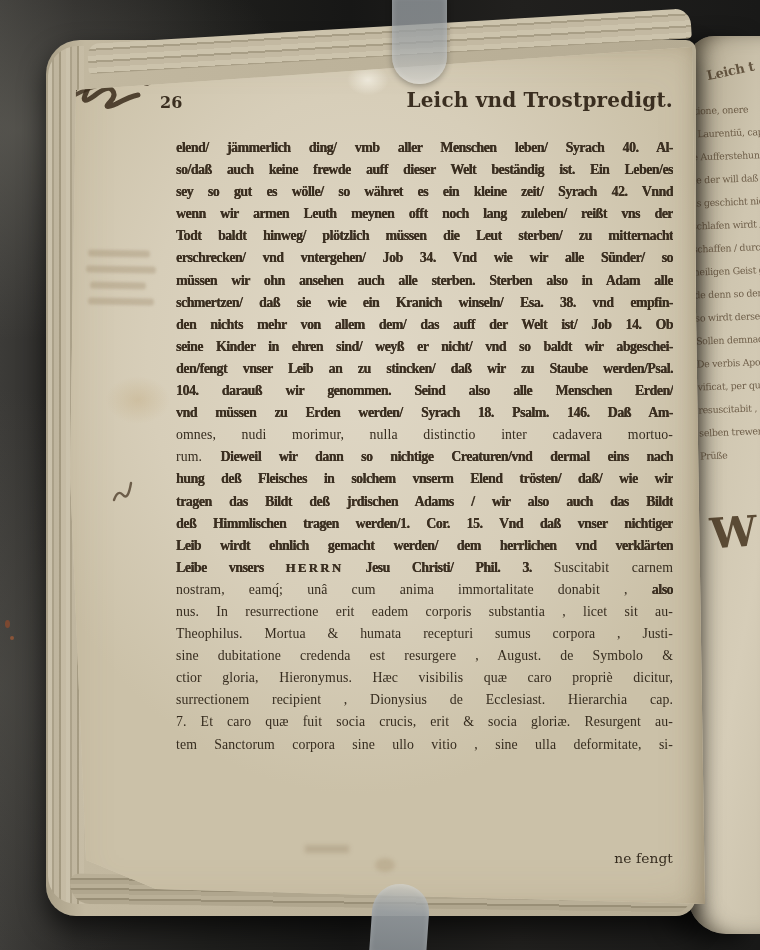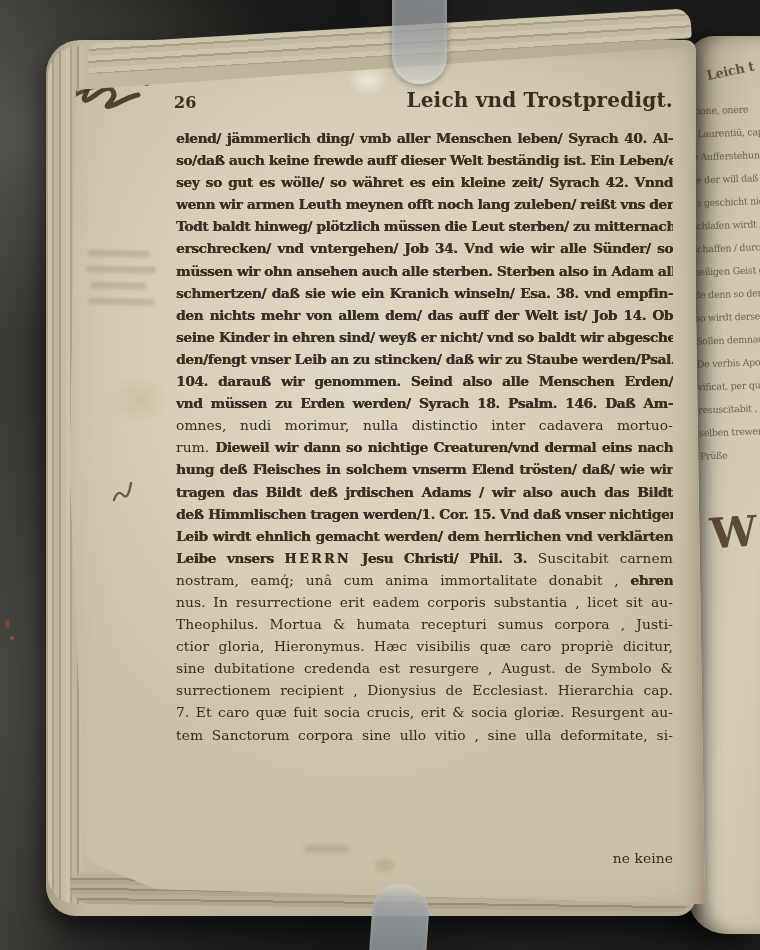--- a/index.html
+++ b/index.html
@@ -49,26 +49,26 @@
       #d2c9b3;
     clip-path:polygon(12px 46px,330px 24px,628px 3px,641px 860px,92px 845px,22px 816px,6px 430px);
     box-shadow:inset -16px 0 22px -8px rgba(95,80,55,.45), inset 0 0 50px rgba(130,110,75,.22);}
 
   
   #scribble-svg{left:2px;top:20px;}
   #scribble-text{left:76px;top:22px;font-size:19px;font-weight:700;color:#3a2c1b;
     transform:rotate(-7deg);opacity:.9;letter-spacing:1px;}
 
   
-  #page-number{left:110px;top:49px;font-size:16px;font-weight:700;color:#3a2e20;}
+  #page-number{left:96px;top:49px;font-size:16px;font-weight:700;color:#3a2e20;}
   #header-title{left:112px;top:44px;width:497px;text-align:right;
     font-size:20px;font-weight:700;color:#3a2e20;letter-spacing:.2px;}
 
   
-  #body-text{left:112px;top:83px;width:497px;color:#3b2f21;}
+  #body-text{left:112px;top:93px;width:497px;color:#3b2f21;font-family:Liberation Serif, serif;}
   .tline{height:22.1px;line-height:22.1px;font-size:13.8px;letter-spacing:-.45px;
     text-align:justify;text-align-last:justify;overflow:hidden;white-space:nowrap;}
   .seg-de{font-weight:700;text-shadow:.3px 0 0 currentColor;}
   .seg-la{font-weight:400;letter-spacing:.1px;color:#362c1f;}
   .seg-sc{font-weight:700;letter-spacing:2.4px;font-size:.92em;text-shadow:.3px 0 0 currentColor;}
   #catchword{left:112px;top:806px;width:497px;text-align:right;font-size:13.8px;
     font-weight:400;color:#362c1f;letter-spacing:.1px;}
 
   
   .ghost{background:rgba(150,128,95,.32);filter:blur(1.5px);border-radius:3px;transform:rotate(1deg);}
@@ -157,30 +157,30 @@
         <div class="tline"><span class="seg-de">den/fengt vnser Leib an zu stincken/ daß wir zu Staube werden/Psal.</span></div>
         <div class="tline"><span class="seg-de">104. darauß wir genommen.  Seind also alle Menschen Erden/</span></div>
         <div class="tline"><span class="seg-de">vnd müssen zu Erden werden/ Syrach 18. Psalm. 146. Daß Am-</span></div>
         <div class="tline"><span class="seg-la">omnes, nudi morimur, nulla distinctio inter cadavera mortuo-</span></div>
         <div class="tline"><span class="seg-la">rum. </span><span class="seg-de">Dieweil wir dann so nichtige Creaturen/vnd dermal eins nach</span></div>
         <div class="tline"><span class="seg-de">hung deß Fleisches in solchem vnserm Elend trösten/ daß/ wie wir</span></div>
         <div class="tline"><span class="seg-de">tragen das Bildt deß jrdischen Adams / wir also auch das Bildt</span></div>
         <div class="tline"><span class="seg-de">deß Himmlischen tragen werden/1. Cor. 15. Vnd daß vnser nichtiger</span></div>
         <div class="tline"><span class="seg-de">Leib wirdt ehnlich gemacht werden/ dem herrlichen vnd verklärten</span></div>
         <div class="tline"><span class="seg-de">Leibe vnsers </span><span class="seg-sc">HERRN</span><span class="seg-de"> Jesu Christi/ Phil. 3.  </span><span class="seg-la">Suscitabit carnem</span></div>
-        <div class="tline"><span class="seg-la">nostram, eamq́; unâ cum anima immortalitate donabit , </span><span class="seg-de">ehren</span></div>
+        <div class="tline"><span class="seg-la">nostram, eamq́; unâ cum anima immortalitate donabit , </span><span class="seg-de">also</span></div>
         <div class="tline"><span class="seg-la">nus.  In resurrectione erit eadem corporis substantia , licet sit au-</span></div>
         <div class="tline"><span class="seg-la">Theophilus. Mortua &amp; humata recepturi sumus corpora , Justi-</span></div>
+        <div class="tline"><span class="seg-la">sine dubitatione credenda est resurgere , August. de Symbolo &amp;</span></div>
         <div class="tline"><span class="seg-la">ctior gloria, Hieronymus. Hæc visibilis quæ caro propriè dicitur,</span></div>
-        <div class="tline"><span class="seg-la">sine dubitatione credenda est resurgere , August. de Symbolo &amp;</span></div>
         <div class="tline"><span class="seg-la">surrectionem recipient , Dionysius de Ecclesiast. Hierarchia cap.</span></div>
         <div class="tline"><span class="seg-la">7.  Et caro quæ fuit socia crucis, erit &amp; socia gloriæ. Resurgent au-</span></div>
         <div class="tline"><span class="seg-la">tem Sanctorum corpora sine ullo vitio , sine ulla deformitate, si-</span></div>
       </div>
-    <div id="catchword" class="abs">ne keine</div>
+    <div id="catchword" class="abs">ne fengt</div>
 
     <div id="ghost1" class="abs ghost"></div>
     <div id="ghost2" class="abs ghost"></div>
     <div id="ghost3" class="abs ghost"></div>
     <div id="ghost4" class="abs ghost"></div>
     <div id="ghost5" class="abs"></div>
     <div id="ghost6" class="abs"></div>
 
     <svg id="margin-mark" class="abs" width="24" height="28" viewBox="0 0 24 28">
       <path d="M4,24 q4,-11 9,-5 t8,-12" fill="none" stroke="#4a3826" stroke-width="2.4" stroke-linecap="round"></path>

